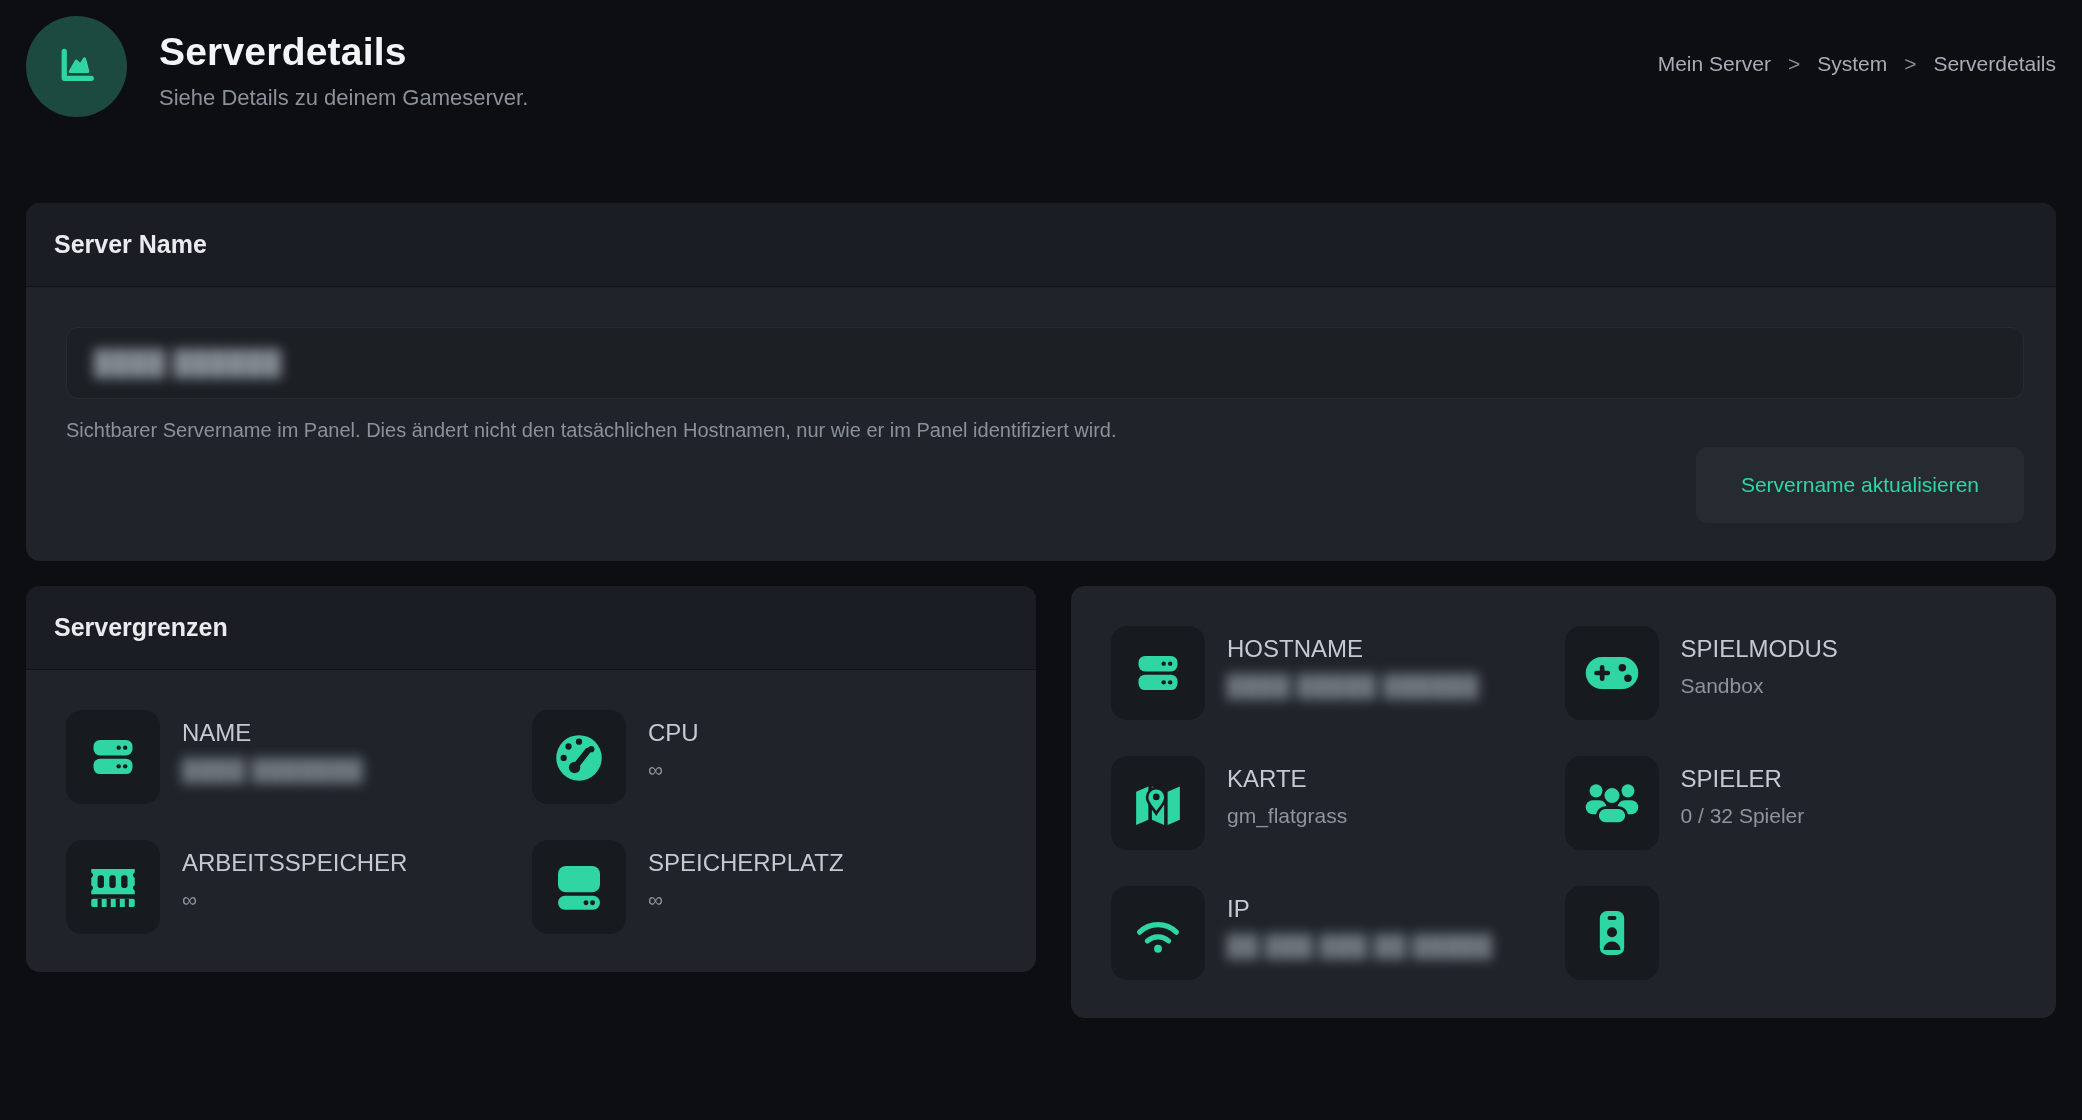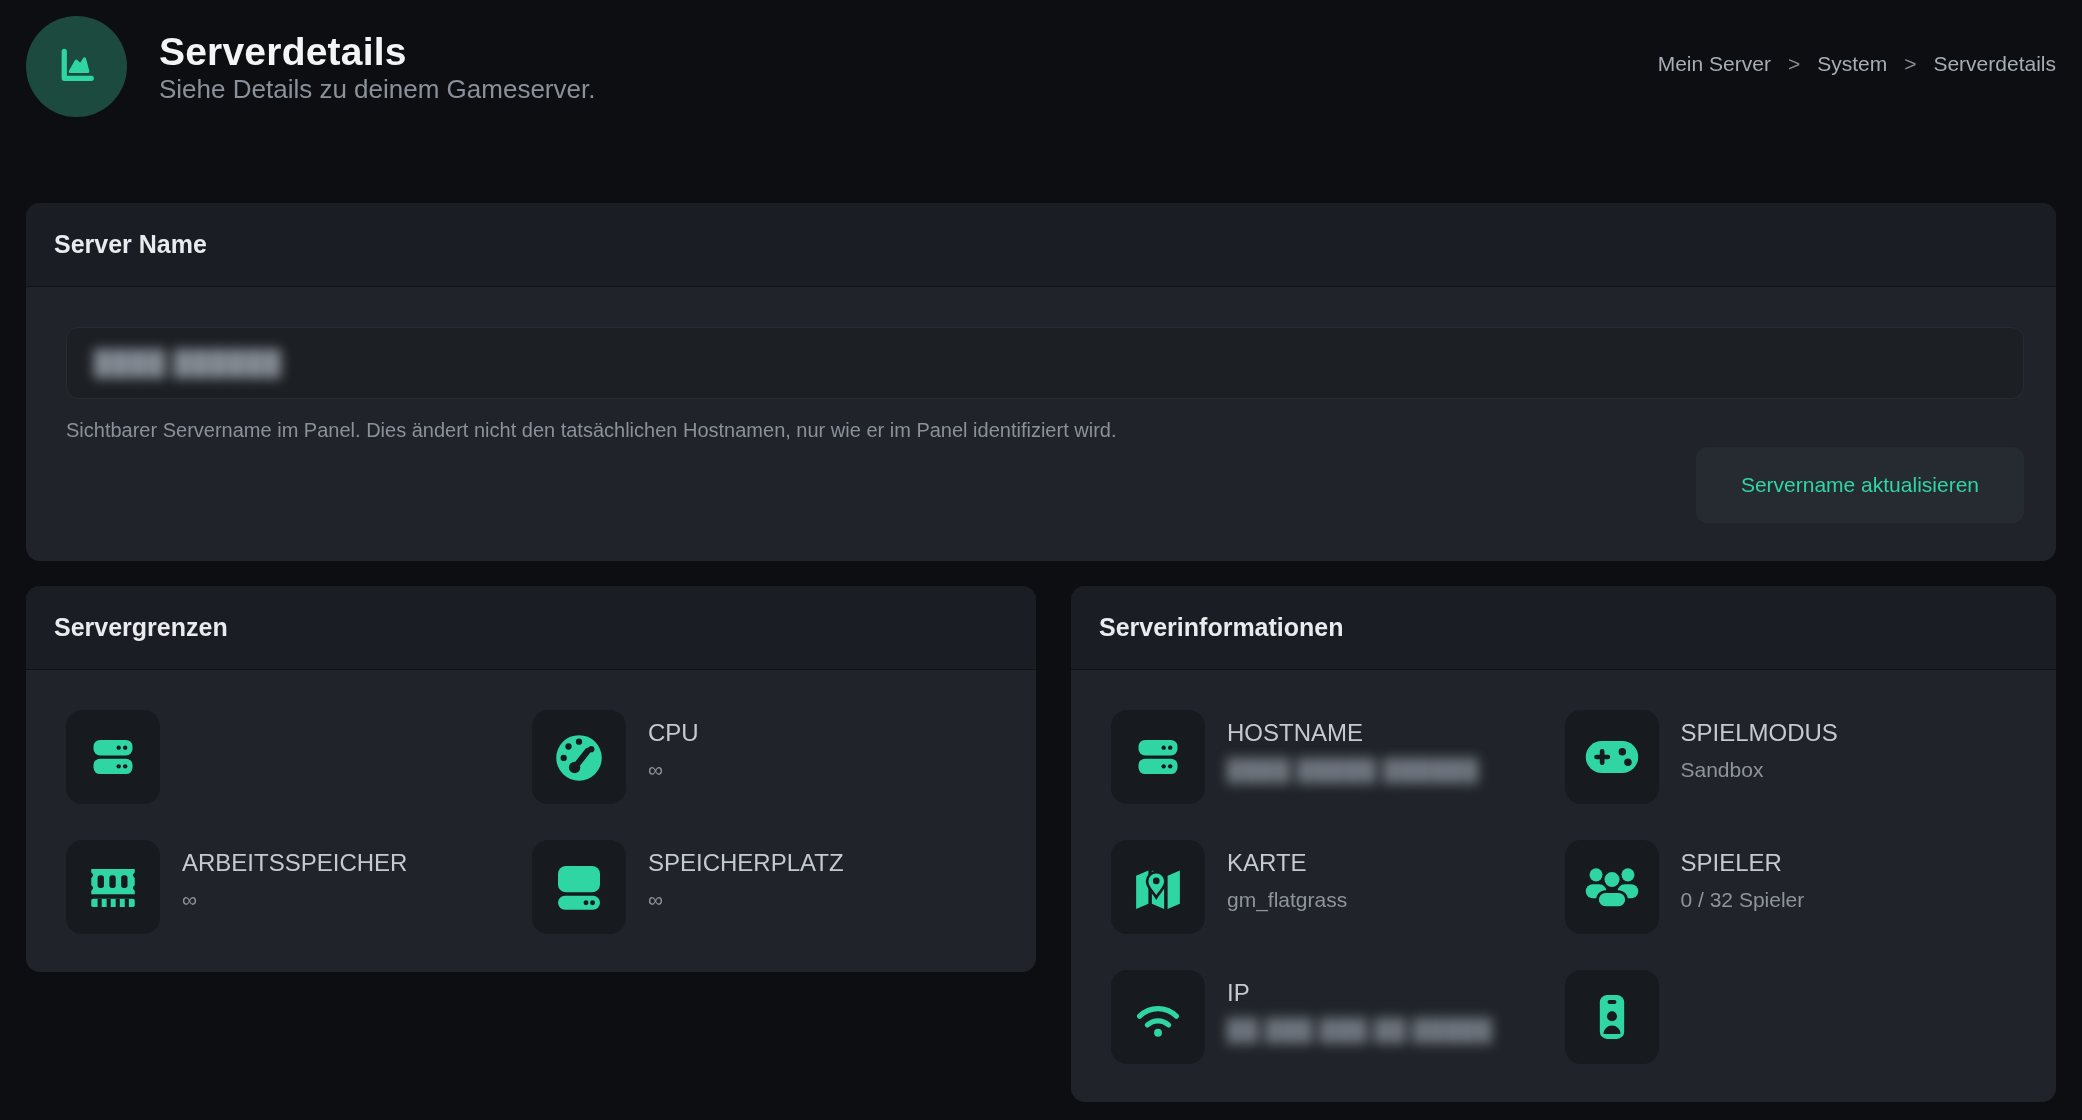--- a/index.html
+++ b/index.html
@@ -29,21 +29,21 @@
   }
   
   .topbar{display:flex;align-items:flex-start;padding:16px 26px 0 26px;}
   .avatar{
     width:101px;height:101px;border-radius:50%;
     background:var(--avatar-bg);
     display:flex;align-items:center;justify-content:center;flex:none;
   }
   .title-block{margin-left:32px;padding-top:14px;}
   .page-title{font-size:39px;font-weight:700;letter-spacing:.2px;}
-  .page-subtitle{font-size:26px;color:var(--muted);}
+  .page-subtitle{font-size:22px;color:var(--muted);margin-top:11px;}
   .breadcrumb{
     margin-left:auto;padding-top:36px;
     display:flex;align-items:center;gap:17px;
     font-size:21px;color:var(--crumb);
   }
   .breadcrumb .crumb{cursor:pointer;}
   .breadcrumb .sep{color:#868d97;}
   
   .card{
     background:var(--card-bg);
@@ -164,20 +164,24 @@
             <svg width="52" height="52" viewBox="0 0 64 64">
               <rect x="8" y="11" width="48" height="19" rx="8" fill="#2fd5a3"></rect>
               <rect x="8" y="34" width="48" height="19" rx="8" fill="#2fd5a3"></rect>
               <circle cx="39" cy="20.5" r="2.7" fill="#171a1f"></circle>
                 <circle cx="47" cy="20.5" r="2.7" fill="#171a1f"></circle>
               <circle cx="39" cy="43.5" r="2.7" fill="#171a1f"></circle>
                 <circle cx="47" cy="43.5" r="2.7" fill="#171a1f"></circle>
             </svg>
           </span>
         </div>
+        <div class="stat-text">
+          <div class="stat-label">NAME</div>
+          <div class="stat-value redacted">████ ███████</div>
+        </div>
       </div>
 
       <div class="stat">
         <div class="icon-box">
           <span>
             <svg width="56" height="56" viewBox="0 0 64 64">
               <circle cx="32" cy="33" r="26" fill="#2fd5a3"></circle>
               <circle cx="14.5" cy="33" r="3.6" fill="#171a1f"></circle>
               <circle cx="20" cy="20" r="3.6" fill="#171a1f"></circle>
               <circle cx="32" cy="14.5" r="3.6" fill="#171a1f"></circle>
@@ -229,23 +233,20 @@
         <div class="stat-text">
           <div class="stat-label">SPEICHERPLATZ</div>
           <div class="stat-value">∞</div>
         </div>
       </div>
 
     </div>
   </div>
 
   <div class="card card-info">
-    <div class="card-header">
-      <div class="card-title">Serverinformationen</div>
-    </div>
     <div class="card-grid">
 
       <div class="stat">
         <div class="icon-box">
           <span>
             <svg width="52" height="52" viewBox="0 0 64 64">
               <rect x="8" y="11" width="48" height="19" rx="8" fill="#2fd5a3"></rect>
               <rect x="8" y="34" width="48" height="19" rx="8" fill="#2fd5a3"></rect>
               <circle cx="39" cy="20.5" r="2.7" fill="#171a1f"></circle>
                 <circle cx="47" cy="20.5" r="2.7" fill="#171a1f"></circle>

